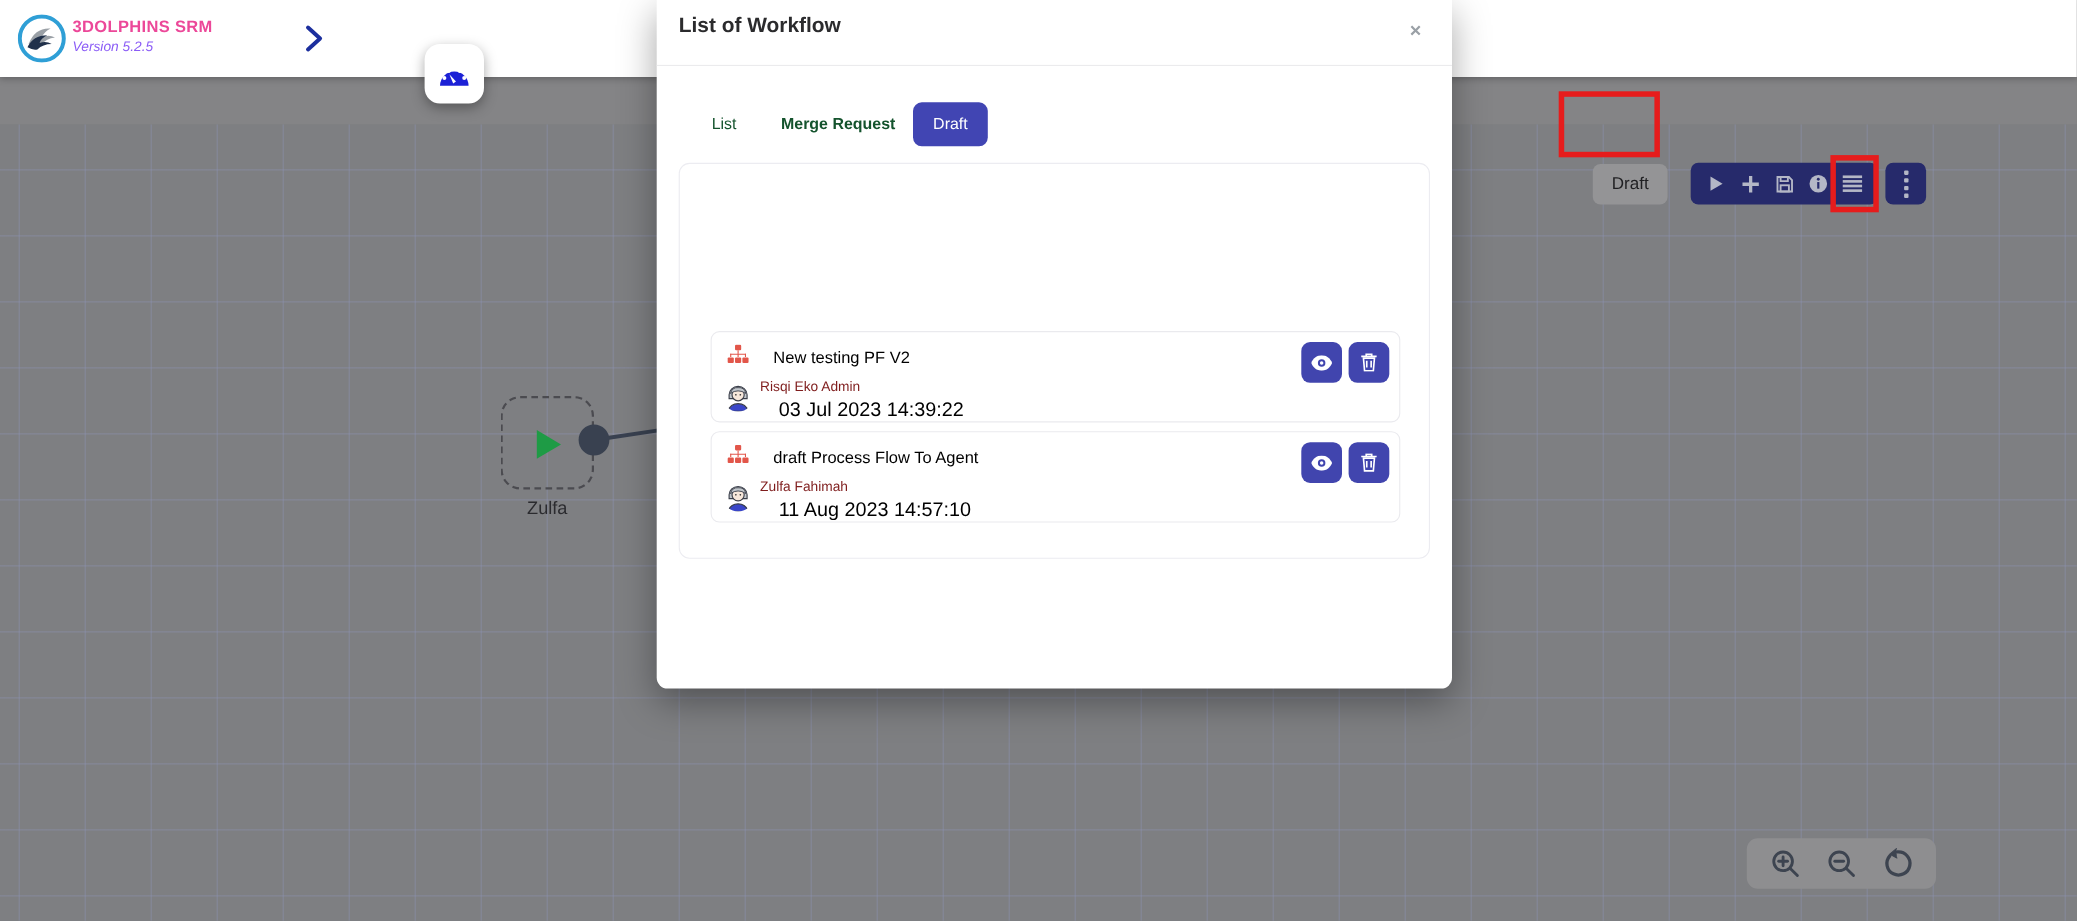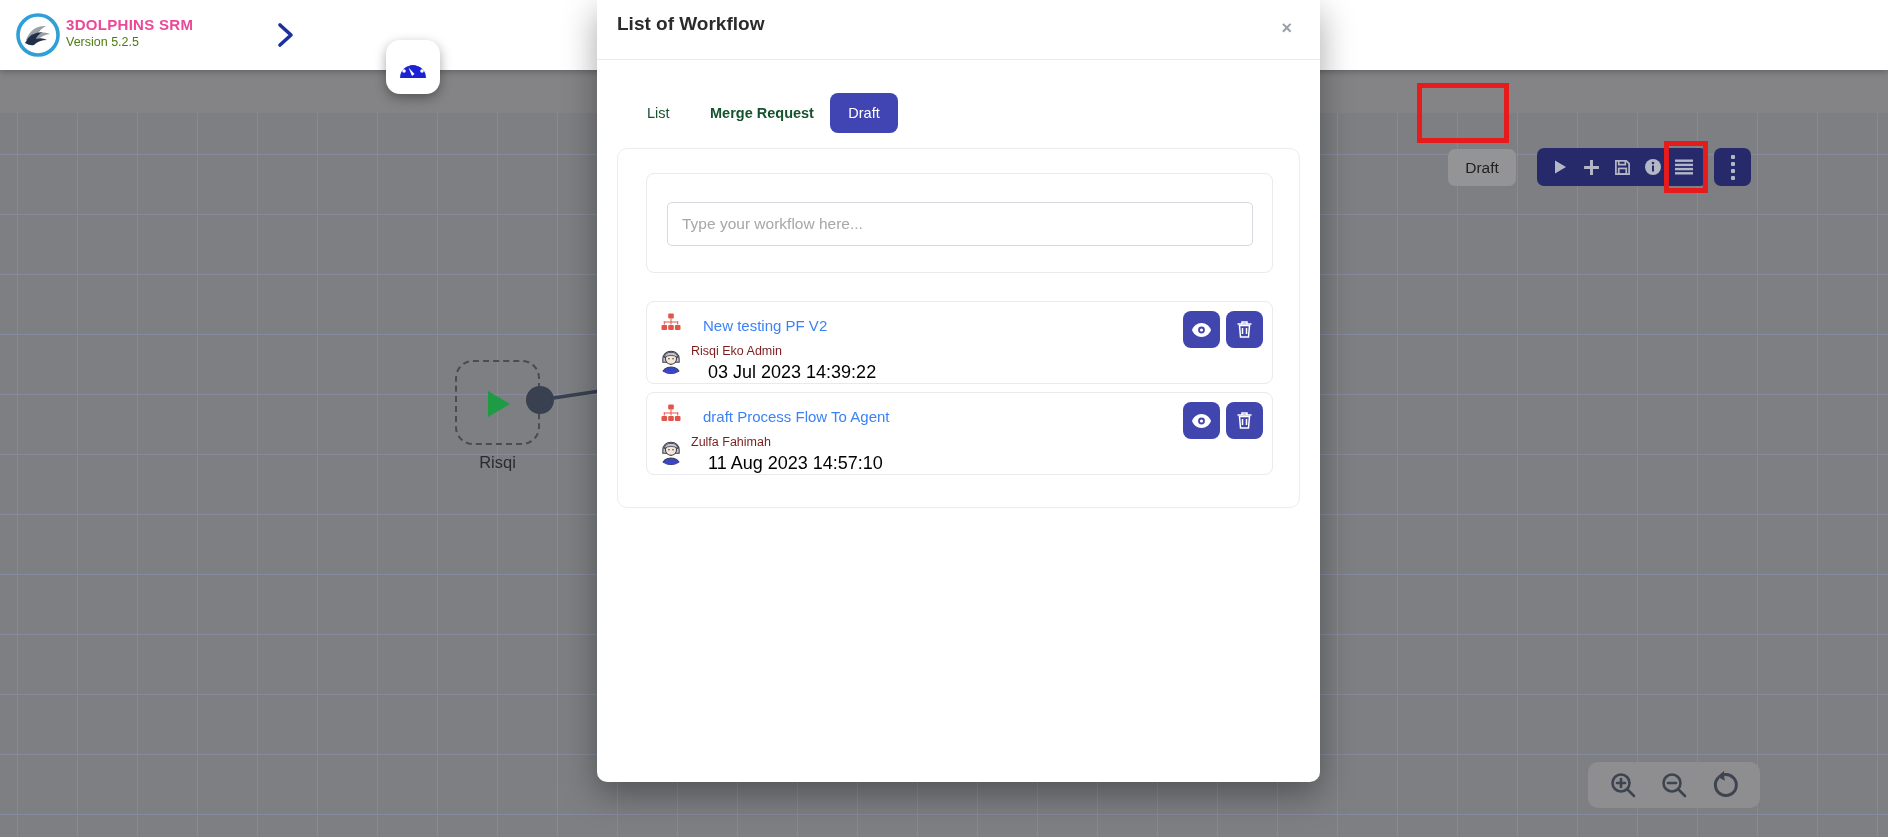--- a/index.html
+++ b/index.html
@@ -4,21 +4,21 @@
 <style>
   * { margin:0; padding:0; box-sizing:border-box; }
   html,body { width:1888px; height:837px; overflow:hidden; font-family:"Liberation Sans", sans-serif; background:#7e7f82; }
 
   
   #app-header { position:absolute; left:0; top:0; width:1888px; height:70px; background:#ffffff;
     box-shadow:0 2px 6px rgba(0,0,0,.25); z-index:5; }
   .logo-wrap { position:absolute; left:16px; top:13px; width:44px; height:44px; }
   .brand { position:absolute; left:66px; top:16px; line-height:1.25; }
   .brand-name { font-size:15px; font-weight:bold; color:#ec4899; letter-spacing:.3px; }
-  .brand-version { font-size:12.5px; color:#4d7c0f; }
+  .brand-version { font-size:12.5px; color:#8b5cf6;font-style:italic; }
   .chevron-right { position:absolute; left:272px; top:21px; width:26px; height:28px; cursor:pointer; }
 
   .hdr-right { position:absolute; right:0; top:0; height:70px; z-index:6; }
 
   
   .gauge-tile { position:absolute; left:386px; top:40px; width:54px; height:54px; background:#fff;
     border-radius:14px; box-shadow:0 4px 12px rgba(0,0,0,.35); z-index:6; display:flex; align-items:center; justify-content:center; cursor:pointer; }
 
   
   #subbar { position:absolute; left:0; top:70px; width:1888px; height:43px; background:#848486; z-index:1; }
@@ -51,21 +51,21 @@
   .zoom-bar { position:absolute; left:1588px; top:649px; width:172px; height:46px; background:#8e8e90;
     border-radius:10px; display:flex; align-items:center; justify-content:space-around; padding:0 10px; }
   .zoom-bar .tb-icon { width:30px; height:30px; }
 
   
   .anno { position:absolute; border:5px solid #e61c1c; background:transparent; z-index:40; pointer-events:none; }
   #anno-list-btn { left:1664px; top:28px; width:44px; height:52px; }
   #anno-draft-tab { left:820px; top:83px; width:92px; height:60px; }
 
   
-  #modal { position:absolute; left:597px; top:0; width:723px; height:782px; background:#fff;
+  #modal { position:absolute; left:597px; top:0; width:723px; height:626px; background:#fff;
     border-radius:0 0 10px 10px; box-shadow:0 12px 34px rgba(0,0,0,.35); z-index:20; }
   .modal-title { position:absolute; left:20px; top:13px; font-size:19px; font-weight:bold; color:#2b2b2d; }
   .modal-close { position:absolute; right:28px; top:18px; font-size:18px; font-weight:bold; color:#9aa0a6; cursor:pointer; }
   .modal-divider { position:absolute; left:0; top:59px; width:723px; height:1px; background:#ebebed; }
 
   .tab { position:absolute; top:93px; height:40px; line-height:40px; font-size:14.5px; color:#14532d; cursor:pointer; }
   #tab-list { left:50px; }
   #tab-merge { left:113px;font-weight:bold; }
   #tab-draft { left:233px; width:68px; background:#4145b3; color:#fff; border-radius:8px; text-align:center; }
 
@@ -74,42 +74,42 @@
   .search-card { position:absolute; left:28px; top:24px; width:627px; height:100px;
     border:1px solid #eaeaee; border-radius:8px; }
   .search-input { position:absolute; left:20px; top:28px; width:586px; height:44px; border:1px solid #d8d8de;
     border-radius:5px; font-size:15.5px; color:#3c3c40; padding:0 14px; outline:none; font-family:"Liberation Sans",sans-serif; }
   .search-input::placeholder { color:#a6a6ab; }
 
   .wf-card { position:absolute; left:28px; width:627px; height:83px; border:1px solid #eaeaee; border-radius:8px; }
   #wf-card-0 { top:152px; }
   #wf-card-1 { top:243px; }
   .wf-type-icon { position:absolute; left:14px; top:11px; width:20px; height:20px; }
-  .wf-title { position:absolute; left:56px; top:15px; font-size:15px; color:#3b82f6; }
+  .wf-title { position:absolute; left:56px; top:15px; font-size:15px; color:#000000; }
   .wf-avatar { position:absolute; left:10px; top:44px; width:28px; height:28px; border-radius:50%; overflow:hidden; }
   .wf-author { position:absolute; left:44px; top:42px; font-size:12.5px; color:#7f1d1d; }
   .wf-date { position:absolute; left:61px; top:60px; font-size:18px; color:#000000; }
   .icon-btn { position:absolute; top:9px; width:37px; height:37px; background:#4145ae; border-radius:8px;
     display:flex; align-items:center; justify-content:center; cursor:pointer; border:none; }
   .icon-btn.eye { left:536px; }
   .icon-btn.trash { left:579px; }
 </style>
 </head>
 <body>
 
 <div id="canvas">
   <svg id="edge-svg">
     <line x1="540" y1="287" x2="600" y2="278" stroke="#394150" stroke-width="3.5"></line>
   </svg>
 
   <div class="start-node">
     <div class="play-tri"></div>
   </div>
   <div class="conn-dot"></div>
-  <div class="start-label">Risqi</div>
+  <div class="start-label">Zulfa</div>
 
   <div class="draft-chip">Draft</div>
 
   <div class="flow-toolbar">
     <span class="tb-icon">
       <svg width="16" height="16" viewBox="0 0 16 16">
           <path d="M3 1.5 L14 8 L3 14.5 Z" fill="#b4b7c6"></path>
         </svg>
     </span>
     <span class="tb-icon">
@@ -221,23 +221,20 @@
   <div class="modal-title">List of Workflow</div>
   <div class="modal-close">×</div>
   <div class="modal-divider"></div>
 
   <div class="tab" id="tab-list">List</div>
   <div class="tab" id="tab-merge">Merge Request</div>
   <div class="tab" id="tab-draft">Draft</div>
   <div class="anno" id="anno-draft-tab"></div>
 
   <div class="list-container">
-    <div class="search-card">
-      <input class="search-input" type="text" placeholder="Type your workflow here..." style="">
-    </div>
 
     <div class="wf-card" id="wf-card-0">
       <span class="wf-type-icon">
         <svg width="20" height="20" viewBox="0 0 20 20" fill="#e2564a">
           <rect x="7.2" y="0.5" width="5.6" height="5" rx="1"></rect>
           <path d="M9.5 5.5 h1 v3 h-1 Z"></path>
             <path d="M2.8 8.5 h14.4 v1 h-14.4 Z"></path>
           <path d="M2.8 8.5 h1 v3 h-1 Z M9.5 8.5 h1 v3 h-1 Z M16.2 8.5 h1 v3 h-1 Z"></path>
           <rect x="0.5" y="12" width="5.6" height="5" rx="1"></rect>
             <rect x="7.2" y="12" width="5.6" height="5" rx="1"></rect>

